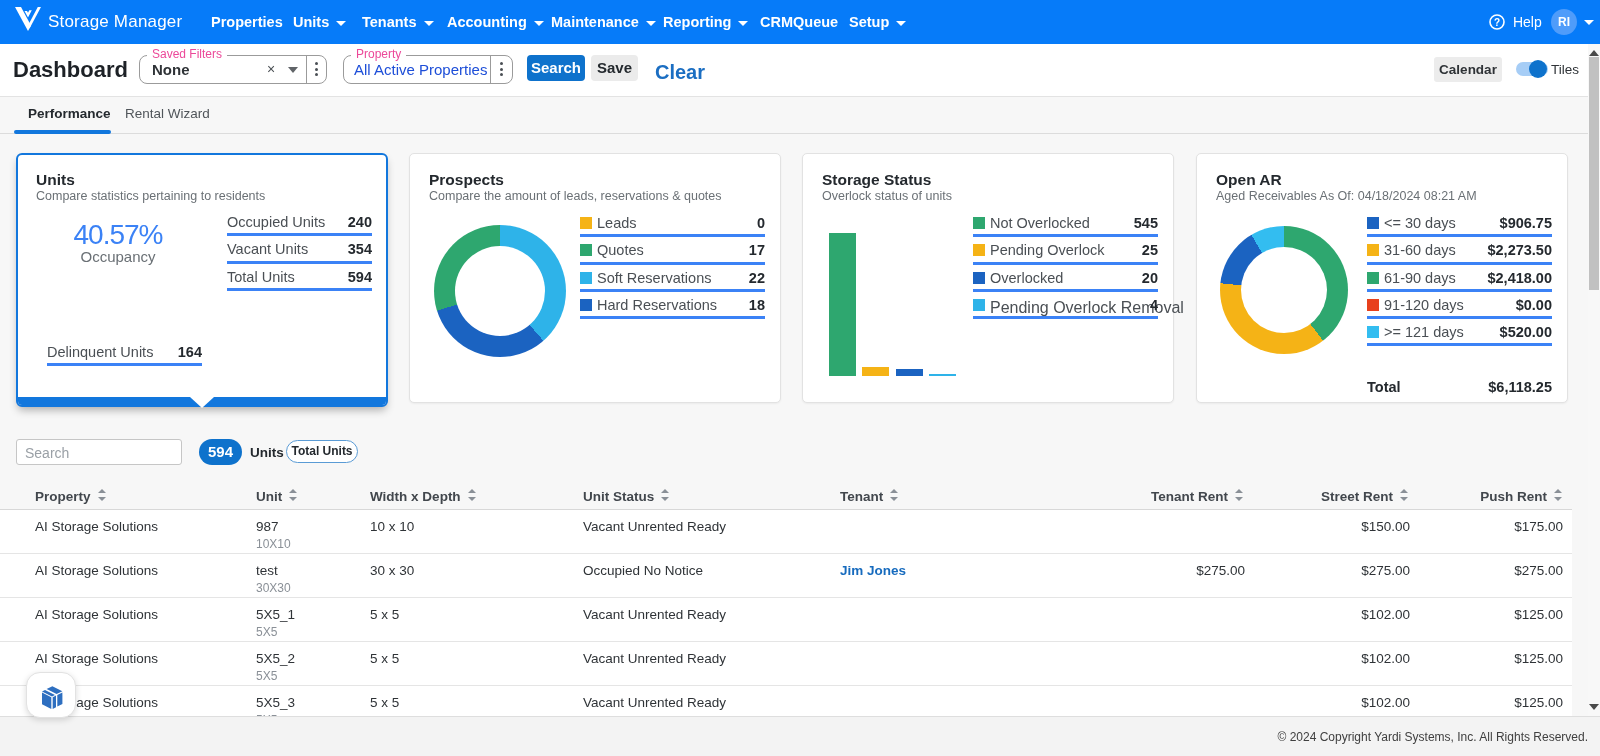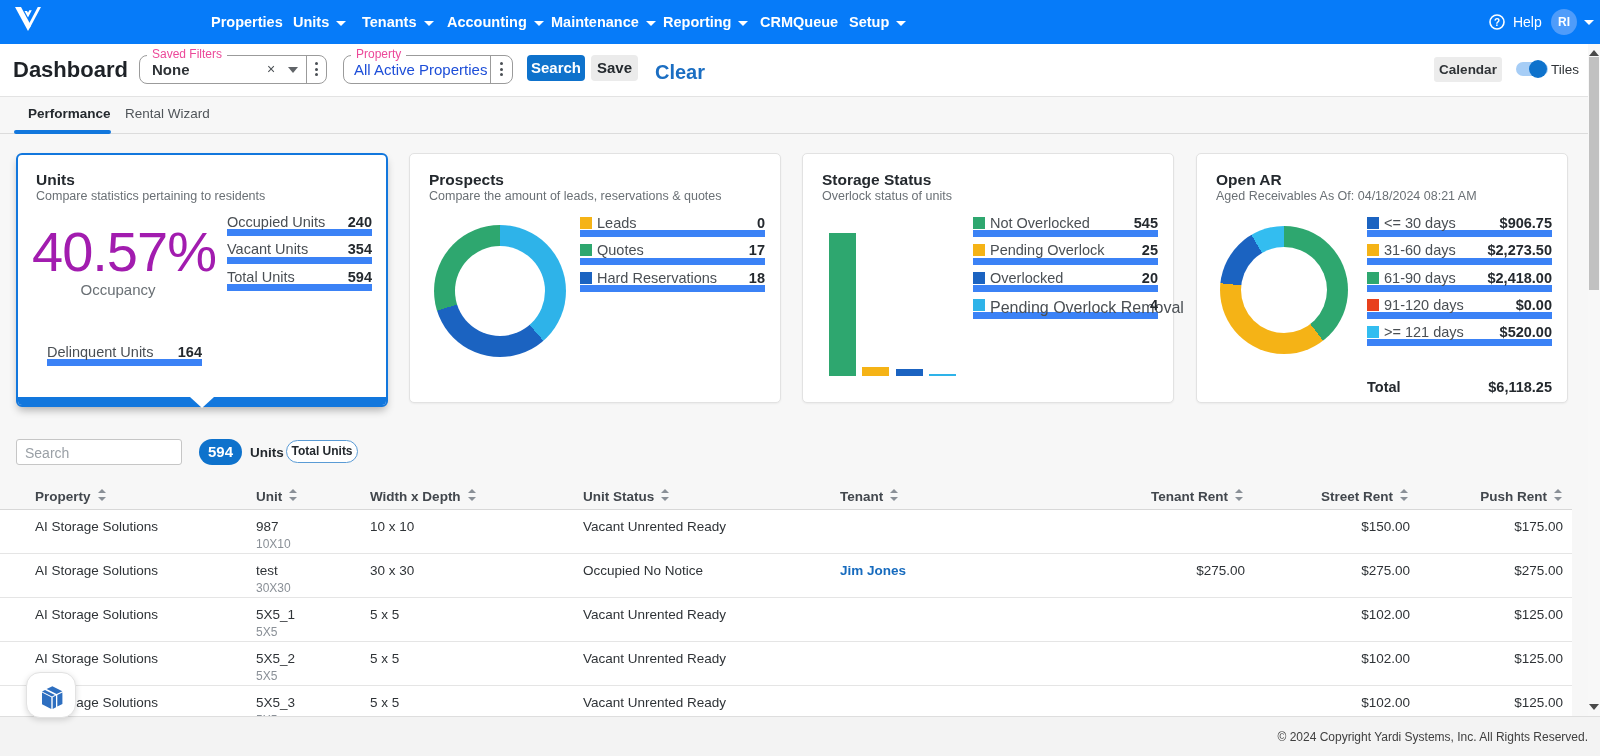--- a/index.html
+++ b/index.html
@@ -31,21 +31,21 @@
 #tabs { position:absolute; left:0; top:97px; width:1600px; height:37px; border-bottom:1px solid #dcdcdc; }
 #tab1 { position:absolute; left:28px; top:9px; font-size:13.5px; font-weight:bold; color:#24292e; }
 #tab2 { position:absolute; left:125px; top:9px; font-size:13.5px; color:#50555a; }
 #tabline { position:absolute; left:14px; top:33px; width:97px; height:4px; background:#1277dd; border-radius:2px; }
 
 
 .card { position:absolute; top:153px; width:372px; height:250px; background:#fff; border:1px solid #e2e2e2; border-radius:5px; box-shadow:0 1px 2px rgba(0,0,0,.05); }
 .ctitle { position:absolute; left:19px; top:17px; font-size:15.5px; font-weight:bold; color:#24292e; }
 .csub { position:absolute; left:19px; top:35px; font-size:12.5px; color:#6a7075; }
 .legend { position:absolute; left:170px; top:56px; width:185px; }
-.lrow { position:relative; height:27.3px; border-bottom:7px solid #3b82f6; }
+.lrow { position:relative; height:27.3px; border-bottom:3px solid #3b82f6; }
 .lsw { position:absolute; left:0; top:7px; width:12px; height:12px; }
 .llab { position:absolute; left:17px; top:5px; font-size:14.5px; color:#4a4f54; white-space:nowrap; }
 .lval { position:absolute; right:0; top:5px; font-size:14.5px; font-weight:bold; color:#24292e; }
 .donut { position:absolute; border-radius:50%; }
 .donut .hole { position:absolute; background:#fff; border-radius:50%; }
 
 
 .th { position:absolute; top:5px; font-size:13.5px; font-weight:bold; color:#42474d; white-space:nowrap; }
 .thr { text-align:right; }
 .sort { display:inline-block; position:relative; width:9px; height:12px; margin-left:7px; }
@@ -59,20 +59,21 @@
 </head>
 <body>
 <div id="page">
 
 <div id="topbar">
   <svg width="28" height="26" viewBox="0 0 28 26" style="position:absolute;left:14px;top:7px;">
     <path d="M1 0 L14 24 L17 18.5 L7 0 Z" fill="#fff"></path>
     <path d="M27 0 L15.5 21.5 L14 18.6 L23.8 0 Z" fill="#fff"></path>
     <path d="M10.5 4 L14 10.5 L17.8 3.2 L15.3 3.2 L14 5.8 L13 4 Z" fill="#fff"></path>
   </svg>
+  <div id="logotext">Storage Manager</div>
   <div class="navitem" style="left:211px;">Properties</div>
   <div class="navitem" style="left:293px;">Units<span class="caretw"></span></div>
   <div class="navitem" style="left:362px;">Tenants<span class="caretw"></span></div>
   <div class="navitem" style="left:447px;">Accounting<span class="caretw"></span></div>
   <div class="navitem" style="left:551px;">Maintenance<span class="caretw"></span></div>
   <div class="navitem" style="left:663px;">Reporting<span class="caretw"></span></div>
   <div class="navitem" style="left:760px;">CRMQueue</div>
   <div class="navitem" style="left:849px;">Setup<span class="caretw"></span></div>
   <div id="helpwrap">
     <svg width="16" height="16" viewBox="0 0 16 16" style="vertical-align:-3px;">
@@ -124,21 +125,21 @@
 <div id="tabs">
       <div id="tab1">Performance</div>
       <div id="tab2">Rental Wizard</div>
       <div id="tabline"></div>
     </div>
 
 <div class="card" id="card1" style="left:16px; height:254px; border:2px solid #1277dd; border-radius:6px; box-shadow:0 5px 9px -2px rgba(0,0,0,.3); overflow:visible;">
   <div class="ctitle" style="left:18px; top:16px;">Units</div>
   <div class="csub" style="left:18px; top:34px;">Compare statistics pertaining to residents</div>
   <div style="position:absolute;left:14px;top:64px;width:172px;text-align:center;">
-    <div style="font-size:56px;color:#a21caf;letter-spacing:-1px;">40.57%</div>
+    <div style="font-size:28px;color:#3b82f6;letter-spacing:-1px;">40.57%</div>
     <div style="font-size:15px;color:#6a7075;margin-top:-3px;">Occupancy</div>
   </div>
   <div style="position:absolute;left:209px;top:54px;width:145px;">
     <div class="lrow">
           <span class="llab" style="left:0;">Occupied Units</span>
           <span class="lval">240</span>
         </div>
     <div class="lrow">
           <span class="llab" style="left:0;">Vacant Units</span>
           <span class="lval">354</span>
@@ -167,20 +168,25 @@
   <div class="legend">
     <div class="lrow">
           <span class="lsw" style="background:#f5b316;"></span>
           <span class="llab">Leads</span>
           <span class="lval">0</span>
         </div>
     <div class="lrow">
           <span class="lsw" style="background:#2ea76f;"></span>
           <span class="llab">Quotes</span>
           <span class="lval">17</span>
+        </div>
+    <div class="lrow">
+          <span class="lsw" style="background:#2eb3e9;"></span>
+          <span class="llab">Soft Reservations</span>
+          <span class="lval">22</span>
         </div>
     <div class="lrow">
           <span class="lsw" style="background:#1b63c1;"></span>
           <span class="llab">Hard Reservations</span>
           <span class="lval">18</span>
         </div>
   </div>
 </div>
 
 <div class="card" style="left:802px;">

